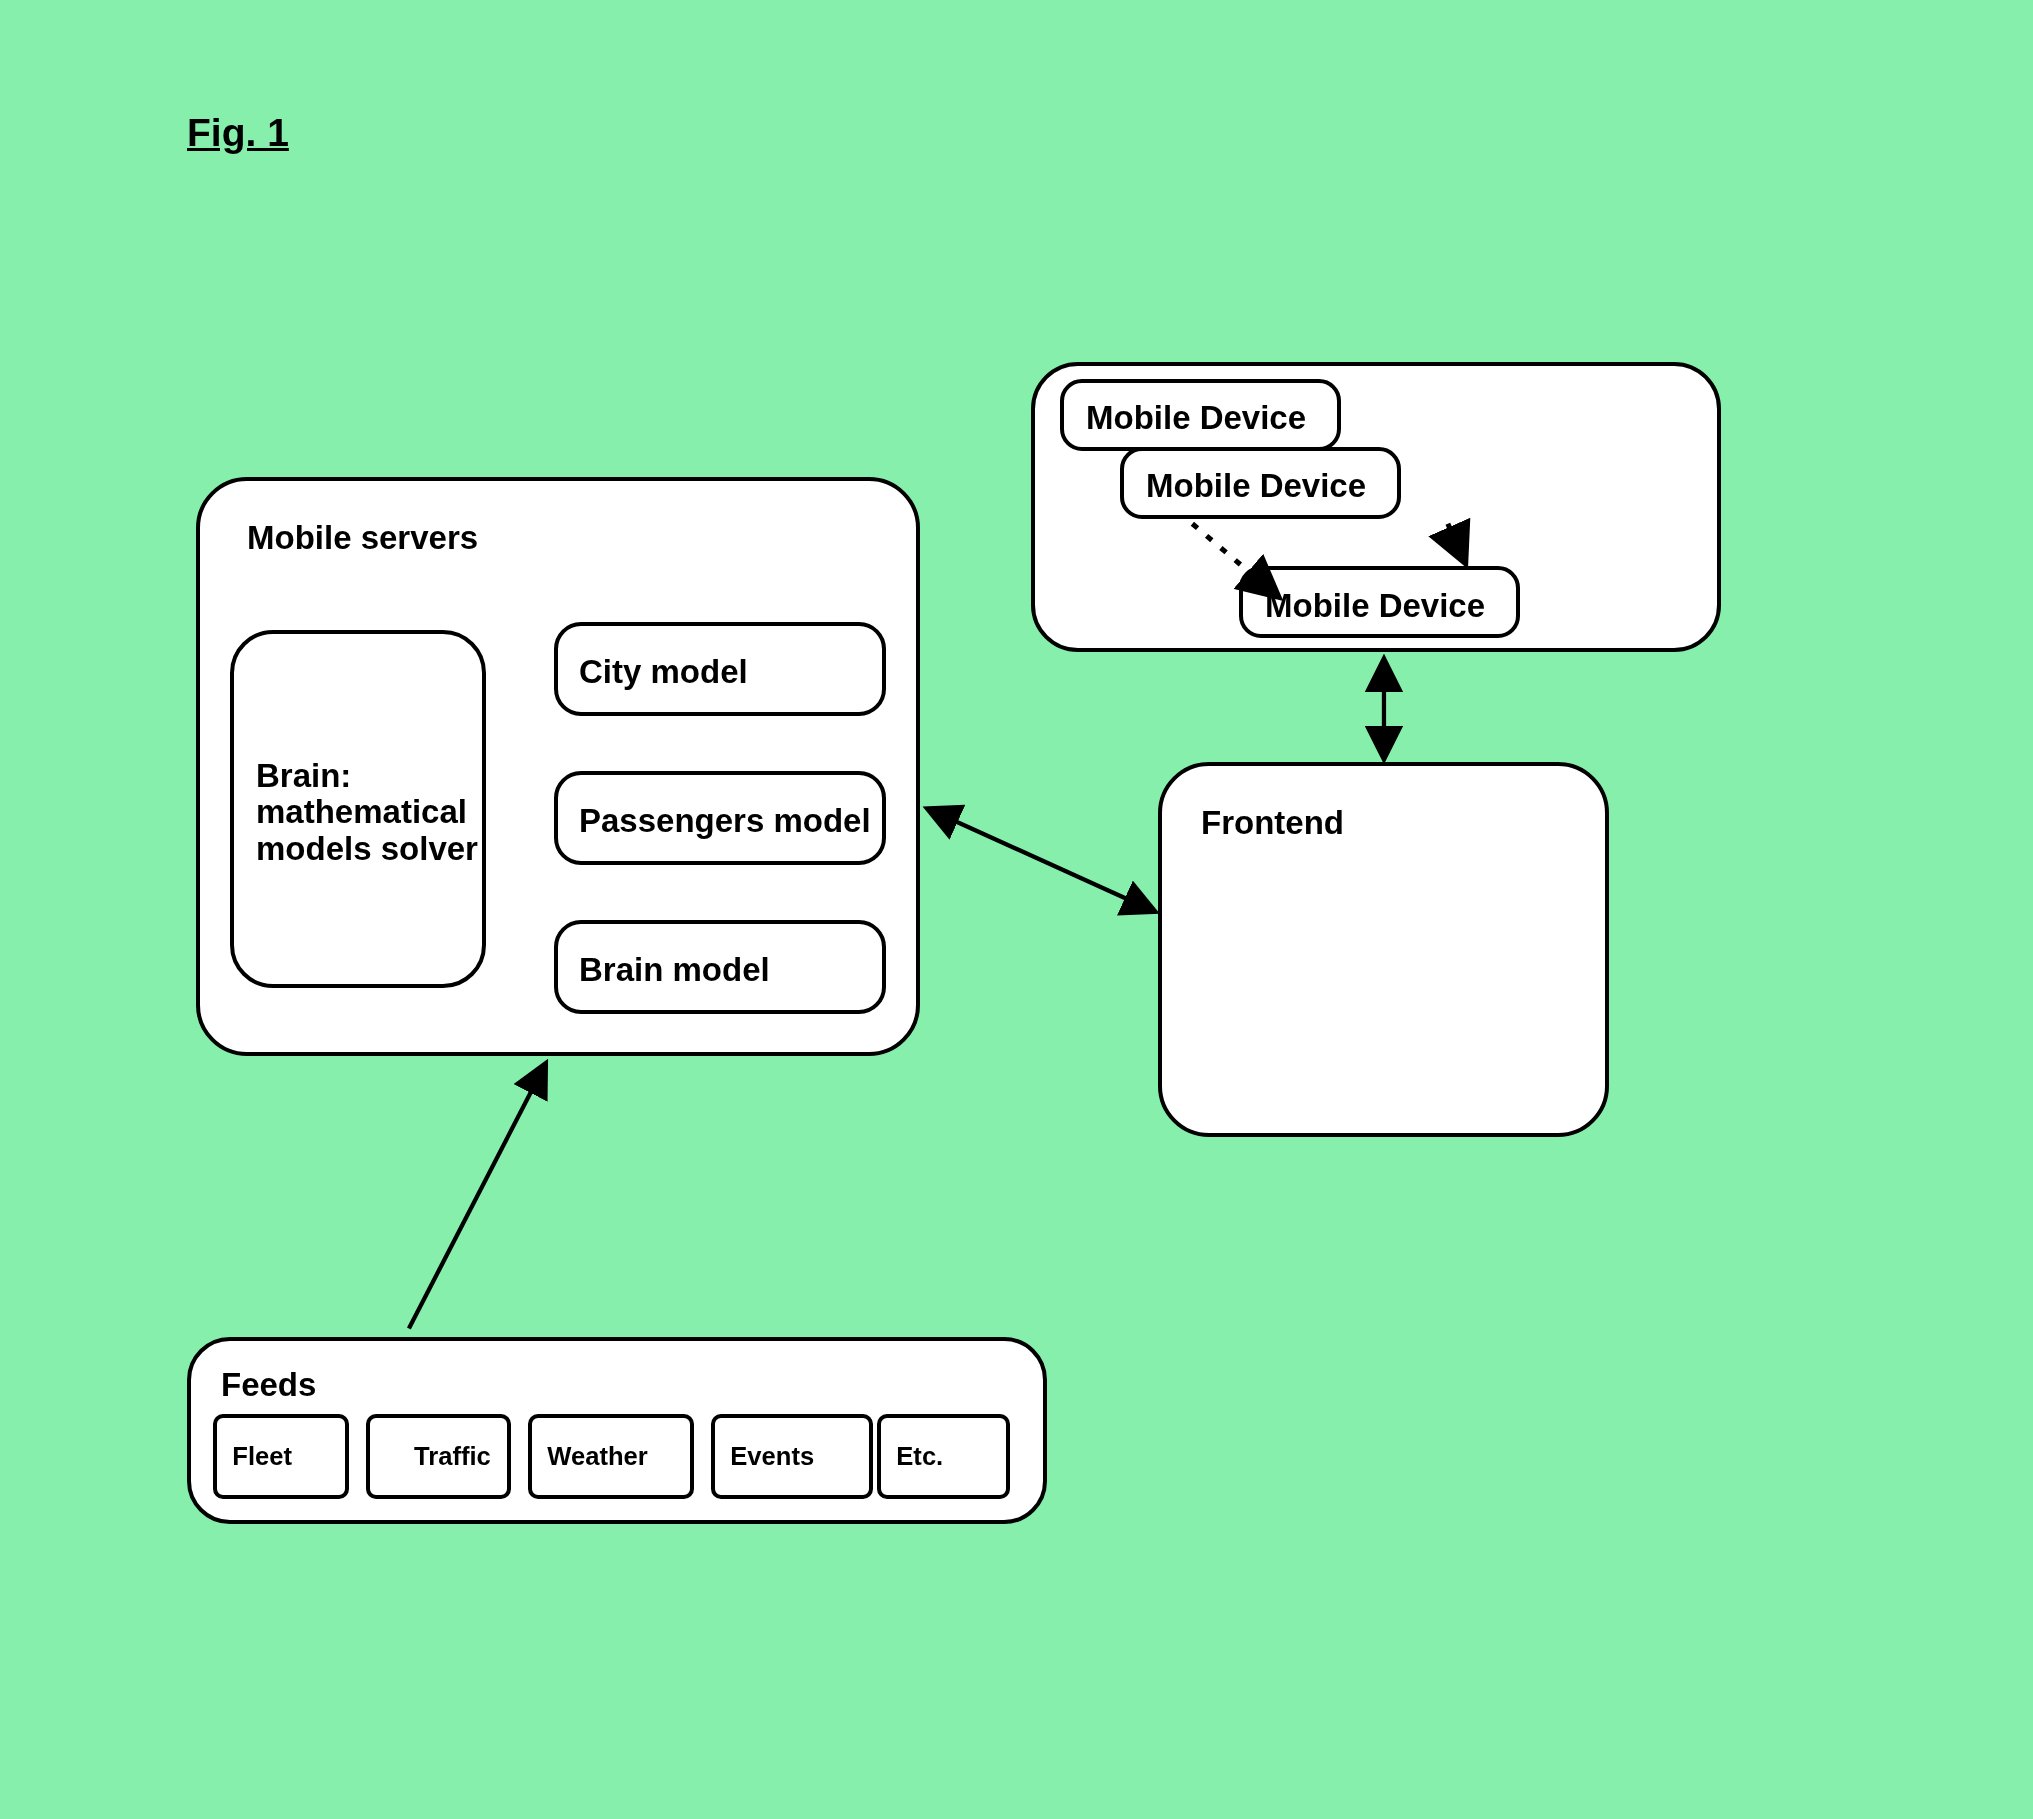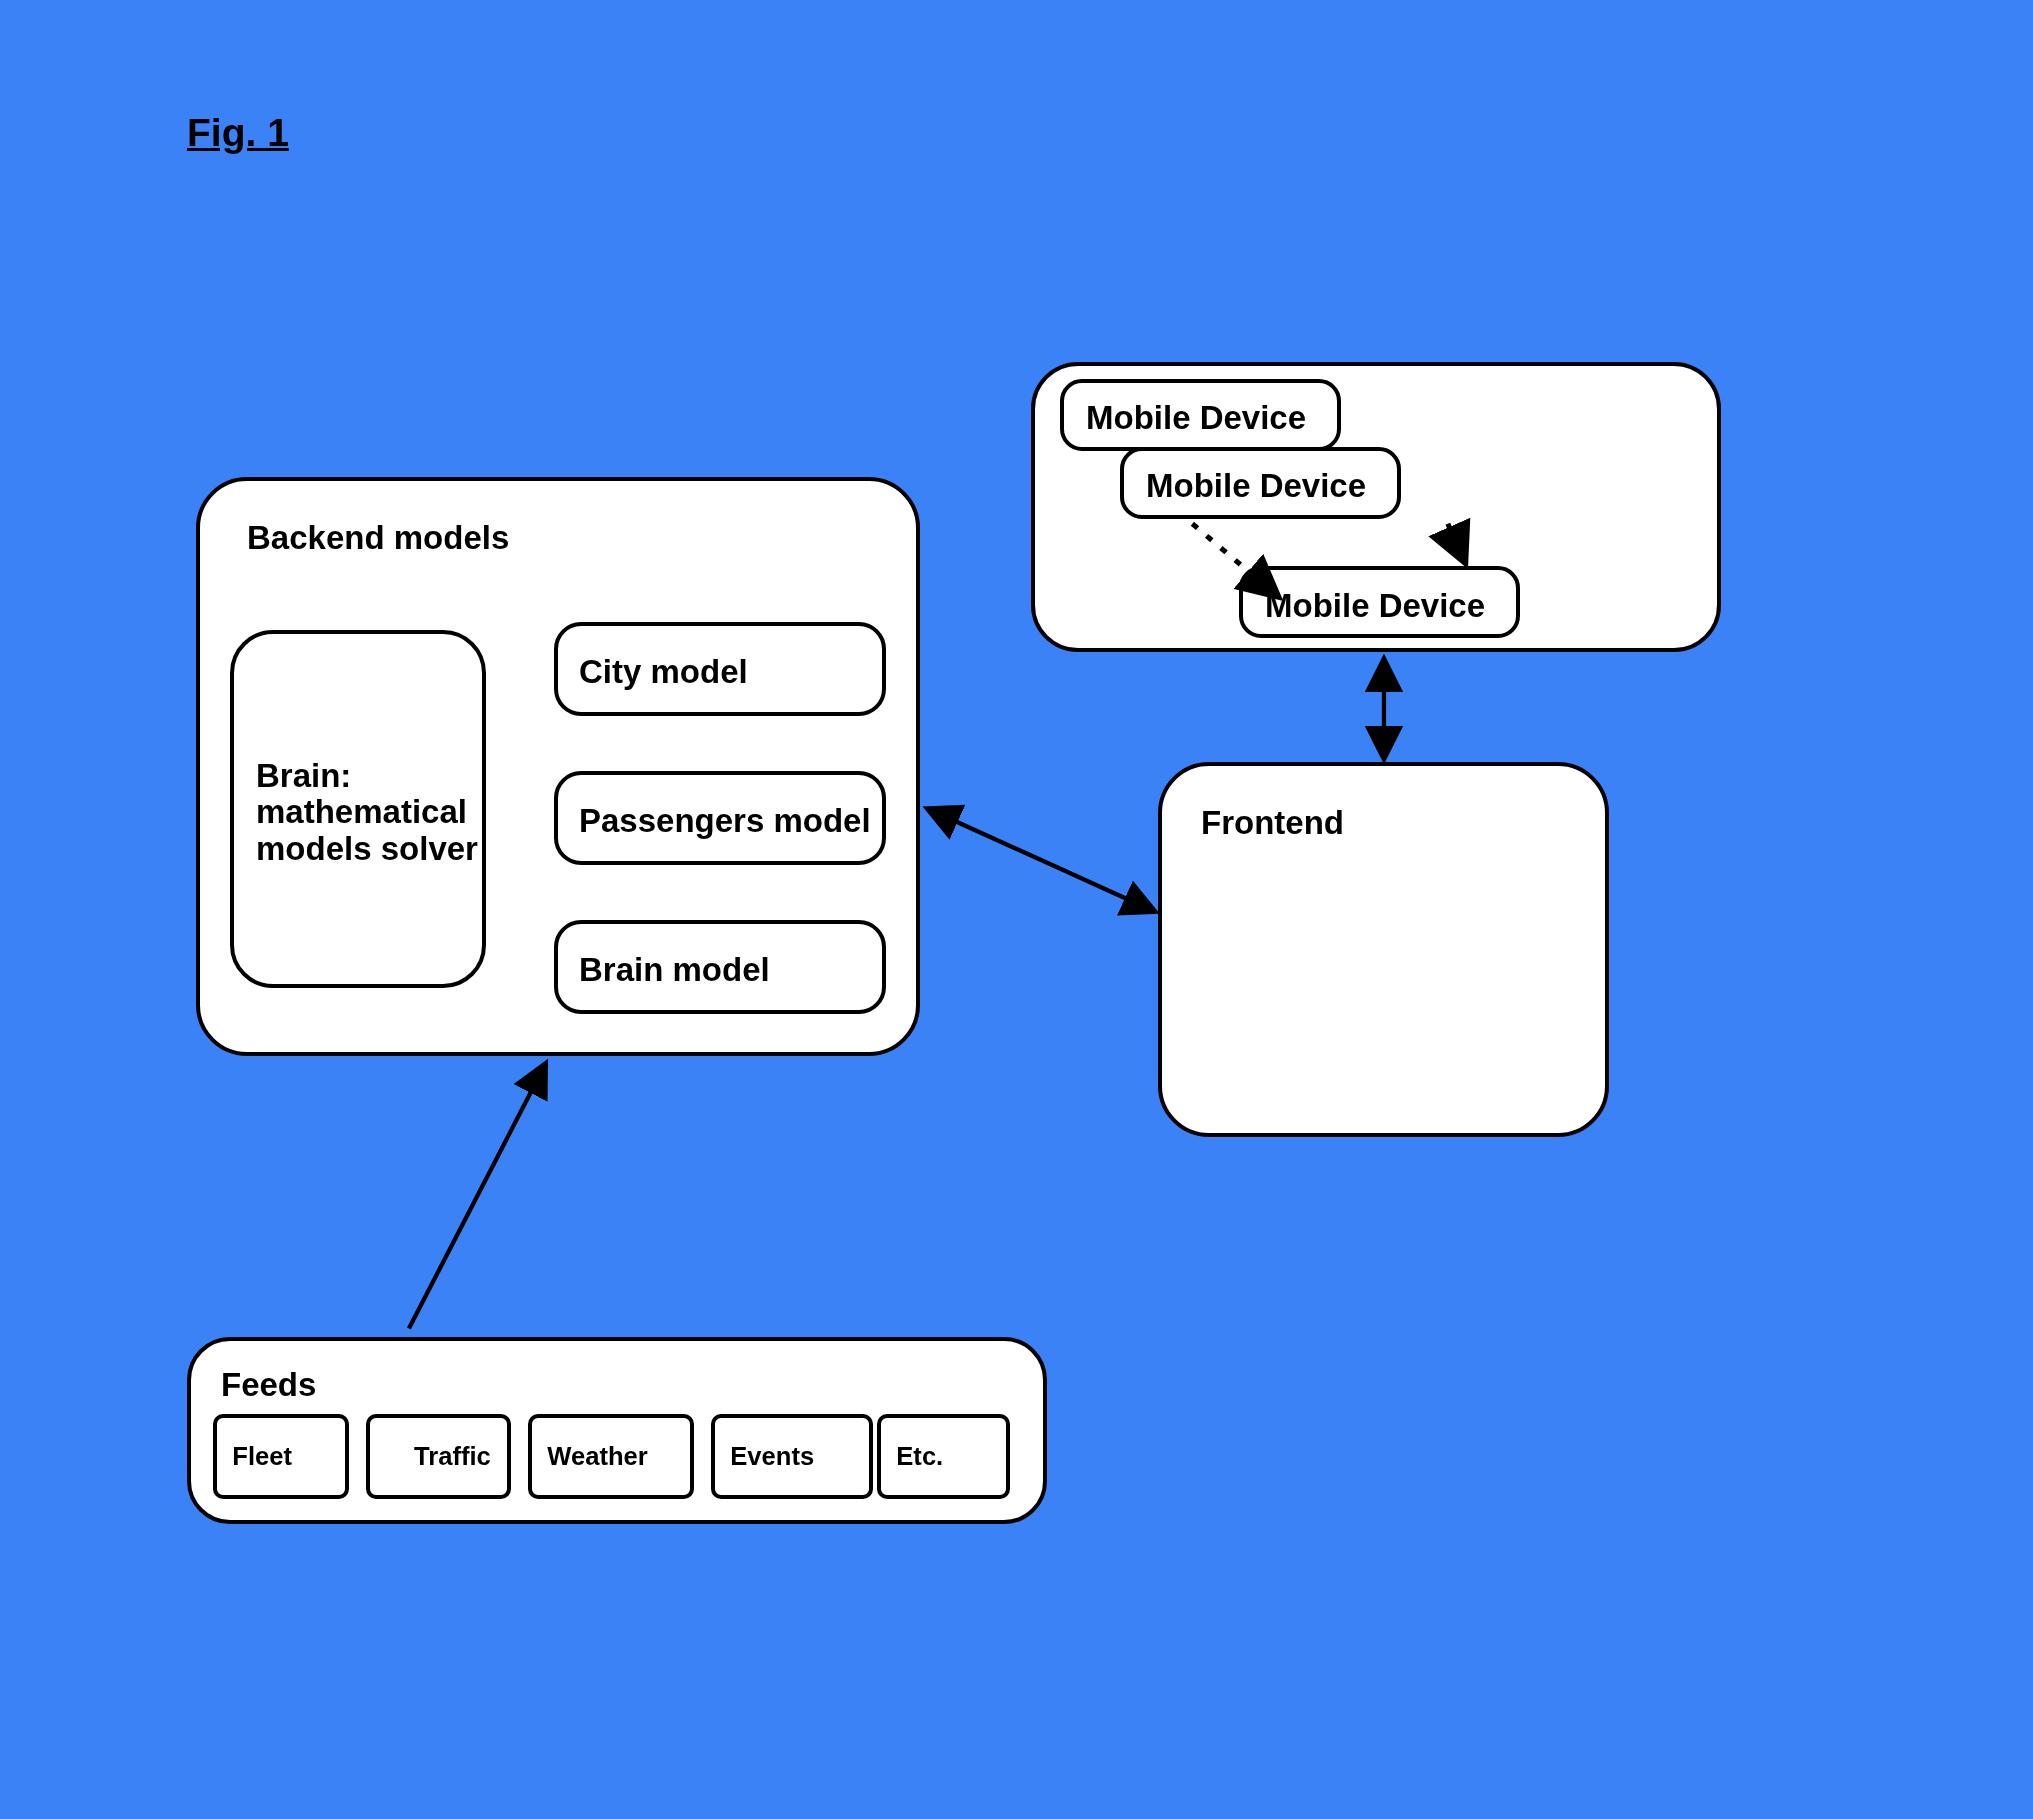--- a/index.html
+++ b/index.html
@@ -5,21 +5,21 @@
   html, body {
     margin: 0;
     padding: 0;
     background: #fff;
     font-family: Arial, Helvetica, sans-serif;
   }
   .canvas {
     position: relative;
     width: 2033px;
     height: 1819px;
-    background: #3b82f6;
+    background: #86efac;
   }
   .title {
     position: absolute;
     top: 111px;
     left: 187px;
     font-size: 39px;
     font-weight: 700;
     text-decoration: underline;
   }
   .box {
@@ -58,21 +58,21 @@
   }
 </style>
 </head>
 <body>
 
 <div class="canvas">
 
   <div class="title">Fig. 1</div>
 
   <div class="box" style="left:196px; top:477px; width:724px; height:579px; border-radius:51px;"></div>
-  <div class="label" style="left:247px; top:520px;">Backend models</div>
+  <div class="label" style="left:247px; top:520px;">Mobile servers</div>
 
   <div class="box" style="left:230px; top:630px; width:256px; height:358px; border-radius:43px;"></div>
   <div class="label" style="left:256px; top:758px;">Brain:
 mathematical
 models solver</div>
 
   <div class="box" style="left:554px; top:622px; width:332px; height:94px; border-radius:27px;"></div>
   <div class="label" style="left:579px; top:654px;">City model</div>
 
   <div class="box" style="left:554px; top:771px; width:332px; height:94px; border-radius:27px;"></div>

